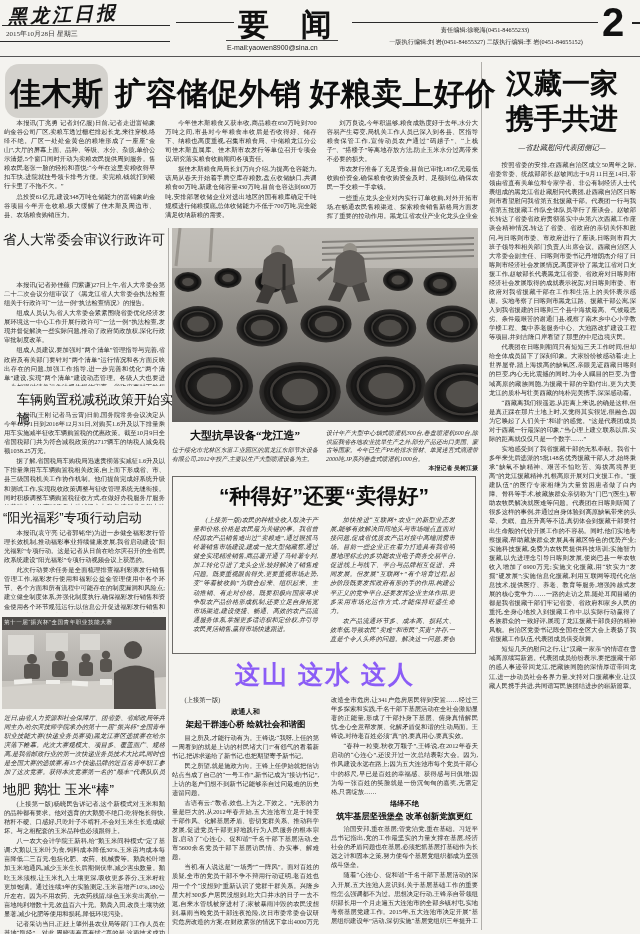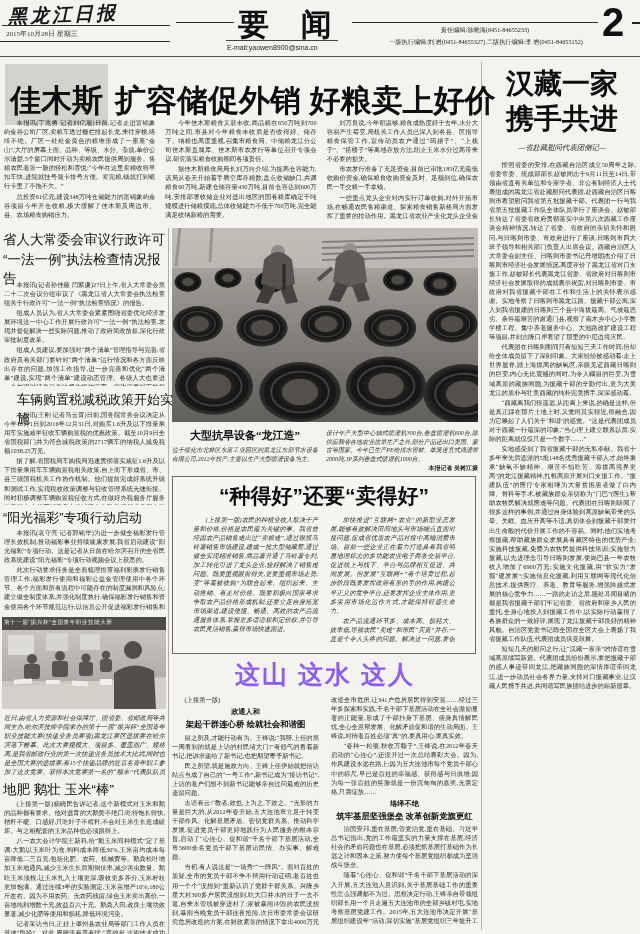--- a/index.html
+++ b/index.html
@@ -24,21 +24,21 @@
   .pageno{left:602px;top:0px;font-size:40px;font-weight:bold;font-family:"Liberation Sans",sans-serif;color:#111;}
   .pageno-dash{left:632px;top:22px;width:8px;height:2px;background:#222;}
   .head-rule{left:0;top:56px;width:640px;background:#555;}
   
   .vline{width:1px;background:#b0aeaa;}
   .v1{left:481px;top:62px;height:868px;}
   .v2{left:168px;top:228px;height:706px;}
   
   .lead-head{left:5px;top:64px;width:474px;height:46px;white-space:nowrap;
       font-family:"Liberation Sans",sans-serif;font-weight:bold;font-size:31px;color:#0e0e0e;}
-  .lead-place{display:inline-block;background:#d4d2cd;padding:16px 5px 3px;margin-right:7px;}
+  .lead-place{display:inline-block;background:#d4d2cd;padding:9px 5px 3px;margin-right:7px;border-radius:14px;}
   .bt{font-size:6.3px;line-height:1.44;text-align:justify;color:#2b2b2b;}
   .bt p{margin:0 0 1px;text-indent:2em;}
   .cols3{columns:3;column-gap:10px;column-fill:auto;overflow:hidden;}
   .cols2{columns:2;column-gap:12px;column-fill:auto;overflow:hidden;}
   .lead-body{left:4px;top:118px;width:474px;height:110px;}
   
   .lcol-title{left:3px;width:163px;font-family:"Liberation Sans",sans-serif;font-weight:normal;
       color:#101010;line-height:1.45;}
   .npc-title{top:230px;font-size:13.5px;}
   .npc-body{left:4px;top:280px;width:161px;height:106px;overflow:hidden;}
@@ -112,21 +112,20 @@
       <p>总投资61亿元,建设348万吨仓储能力的富锦象屿金谷项目今年开仓收粮,极大缓解了佳木斯及周边市、县、农场粮食购销压力。</p>
       <p>今年佳木斯粮食又获丰收,商品粮在650万吨到700万吨之间,市县对今年粮食丰收后是否收得好、储存下、纳粮也高度重视,召集市粮食局、中储粮龙江分公司佳木斯直属库、佳木斯市农发行等单位召开专项会议,研究落实粮食收购期间各项责任。</p>
       <p>据佳木斯粮食局局长刘万向介绍,为提高仓容能力,该局从春天开始着手腾空库存粮数,盘点收储缺口,共调粮食60万吨,新建仓储容量430万吨,目前仓容达到600万吨,安排部署收储企业对选出地区的国有粮库确定千吨规模进行储粮摸底,总体收储能力不低于700万吨,完全能满足收纳新粮的需要。</p>
       <p>刘万良说,今年积温够,粮食成熟度好于去年,水分大容易产生霉变,局机关工作人员已深入到各县、区指导粮食保管工作,宣传动员农户通过“码趟子”、“上栈子”、“搭楼子”等离地存放方法,防止玉米水分过高带来不必要的损失。</p>
       <p>市农发行准备了充足资金,目前已审批185亿元最低收购价资金,确保粮食收购资金及时、足额到位,确保农民一手交粮一手拿钱。</p>
       <p>一些重点龙头企业对内实行订单收购,对外开拓市场,在畅通农民售粮渠道、探索粮食销售新格局方面发挥了重要的拉动作用。黑龙江省农业产业化龙头企业金玛农业集团旗下的富锦稻米加工基地,与富锦万亩大粮蔬农业合作社、东旭合作社签订了订单,采用统一种植技术,使产量增加8%,集团以每斤高于市场价0.15元的价格回收。</p>
     </div>
 
   <div class="abs lcol-title npc-title">
     <div>省人大常委会审议行政许可</div>
-    <div>“一法一例”执法检查情况报告</div>
   </div>
   <div class="abs npc-body bt">
       <p>本报讯(记者孙佳薇 闫紫谦)27日上午,省人大常委会第二十二次会议分组审议了《黑龙江省人大常委会执法检查组关于行政许可“一法一例”执法检查情况》的报告。</p>
       <p>组成人员认为,省人大常委会紧紧围绕省委优化经济发展环境这一中心工作开展行政许可“一法一例”执法检查,发现并督促解决一些实际问题,推动了政府简政放权,深化行政审批制度改革。</p>
       <p>组成人员建议,要加强对“两个清单”管理指导与完善,省政府及有关部门要针对“两个清单”运行情况和各方面反映出存在的问题,加强工作指导,进一步完善和优化“两个清单”建设,实现“两个清单”建设动态管理。各级人大也要进一步加强对清单运作法规依据的审查。省政府要对下放权力的承接落实情况进行分析评估、分类管理,针对下放权力事项的承接情况采取相应指导与管理办法。要按照“人、事、财”相匹配和“权、责、利”相统一的原则,建立事权人权财权相对等的保障机制。要放管结合,确保把该管的事项管住管好。</p>
     </div>
 
   <div class="abs lcol-title tax-title">车辆购置税减税政策开始实施</div>
   <div class="abs tax-body bt">
       <p>本报讯(王刚 记者马云霄)日前,国务院常务会议决定从今年10月1日到2016年12月31日,对购买1.6升及以下排量乘用车实施减半征收车辆购置税的优惠政策。截至10月9日全省国税部门共为符合减税政策的2717辆车的纳税人减免税额1038.25万元。</p>

